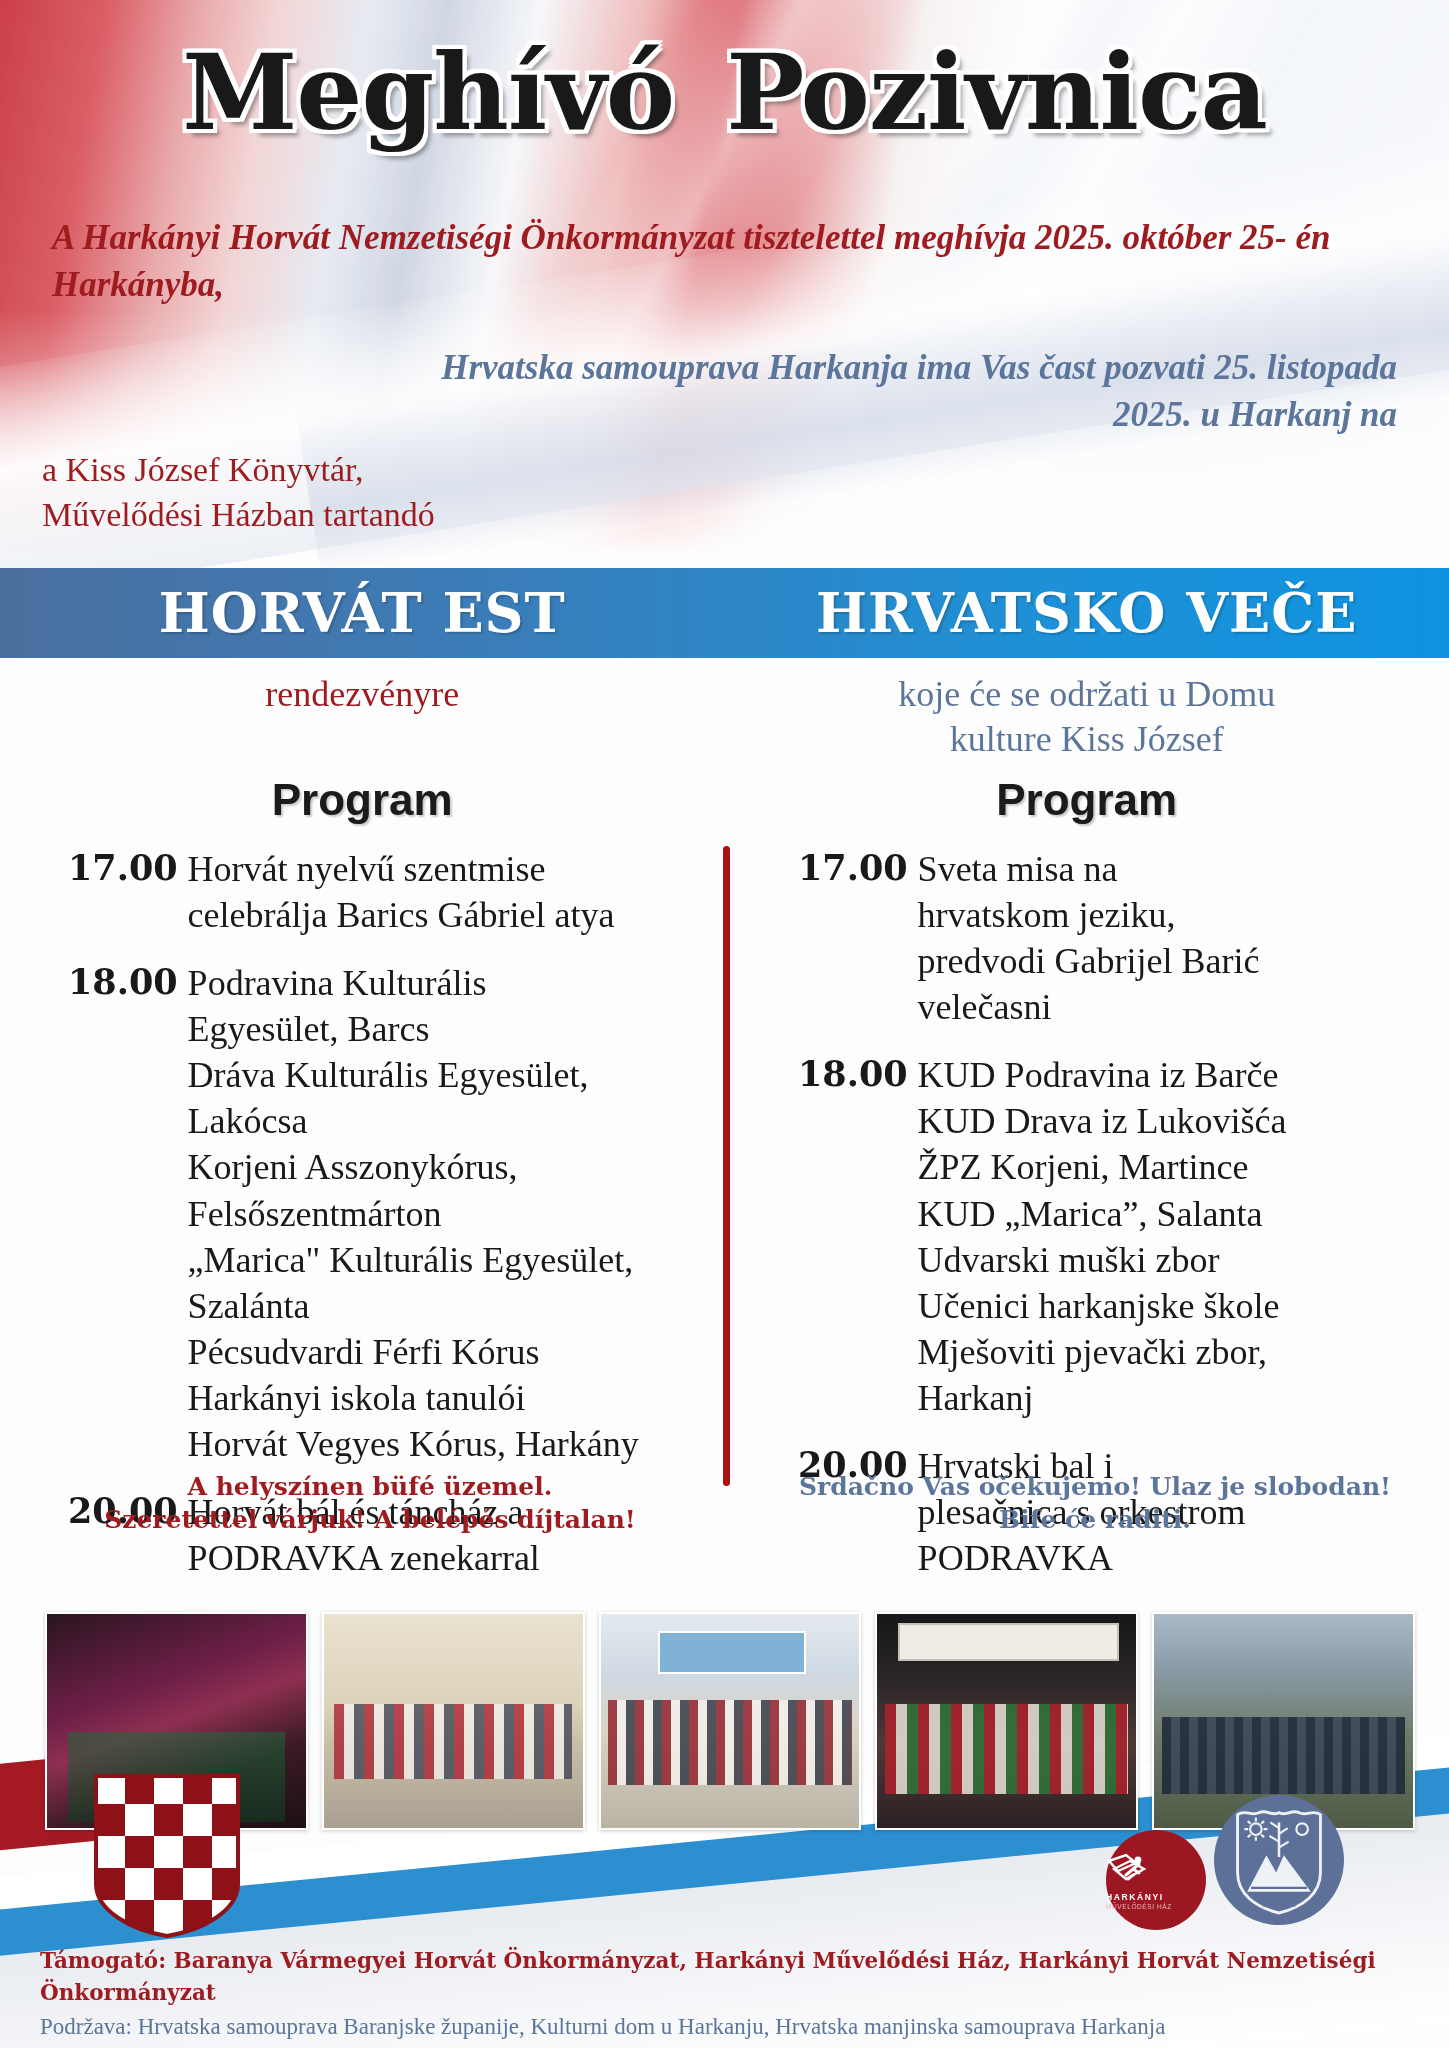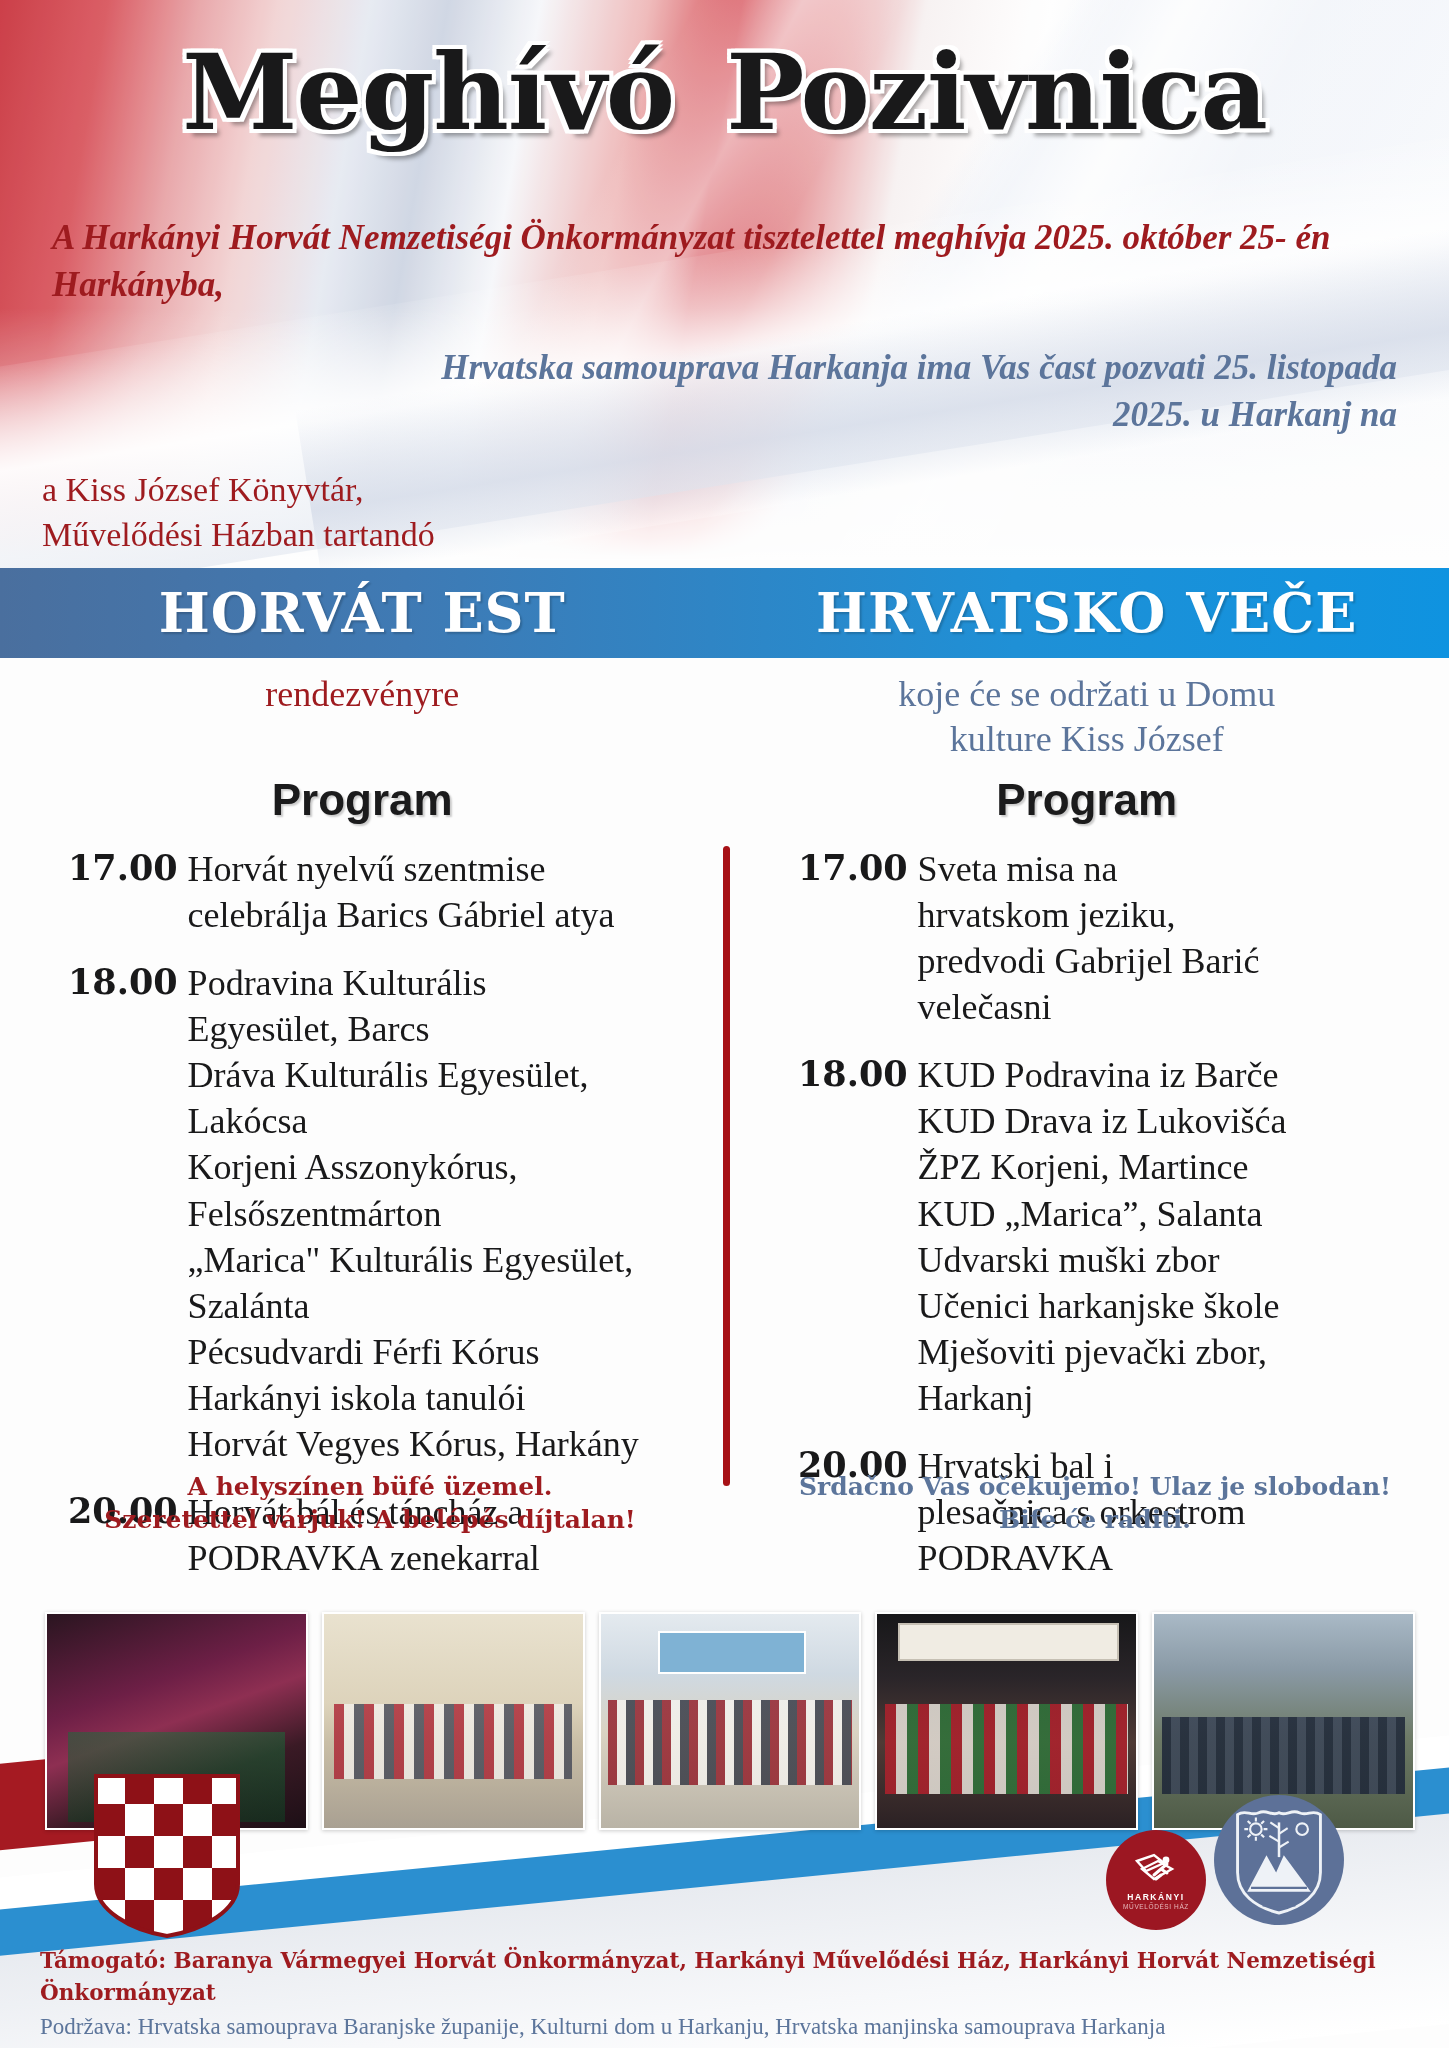--- a/index.html
+++ b/index.html
@@ -73,21 +73,21 @@
   }
   .hr-intro{
     position:absolute;right:52px;top:345px;width:1000px;
     font-style:italic;font-weight:700;
     font-size:35px;line-height:1.33;
     color:#5c759b;
     text-align:right;
     z-index:6;
   }
   .hu-venue{
-    position:absolute;left:42px;top:468px;width:640px;
+    position:absolute;left:42px;top:448px;width:640px;
     font-size:34px;line-height:1.32;
     color:#9e1b1f;
     z-index:6;
   }
 
   
   .banner{
     position:absolute;left:0;top:568px;width:1449px;height:90px;
     background:linear-gradient(90deg,#4a6f9e 0%,#3f7ab4 28%,#1f90d6 70%,#0f93e0 100%);
     display:flex;align-items:center;
@@ -200,21 +200,21 @@
 
   
   .shield{
     position:absolute;left:92px;top:1772px;width:150px;height:168px;z-index:8;
   }
 
   
   .logo-hmh{
     position:absolute;left:1106px;top:1830px;width:100px;height:100px;border-radius:50%;
     background:#9c1722;z-index:8;
-    display:flex;flex-direction:column;align-items:center;justify-content:center;
+    display:flex;flex-direction:column;align-items:flex-start;justify-content:center;
   }
   .logo-hmh .glyph{width:44px;height:38px;margin-bottom:3px;}
   .logo-hmh .l1{font-family:"Liberation Sans",sans-serif;font-size:8.5px;letter-spacing:1.6px;color:#fff;font-weight:700;}
   .logo-hmh .l2{font-family:"Liberation Sans",sans-serif;font-size:6.5px;letter-spacing:.6px;color:#e8b9bc;margin-top:1px;}
   .logo-coa{
     position:absolute;left:1214px;top:1795px;width:130px;height:130px;border-radius:50%;
     background:#5d7198;z-index:8;display:flex;align-items:center;justify-content:center;
   }
 
   

